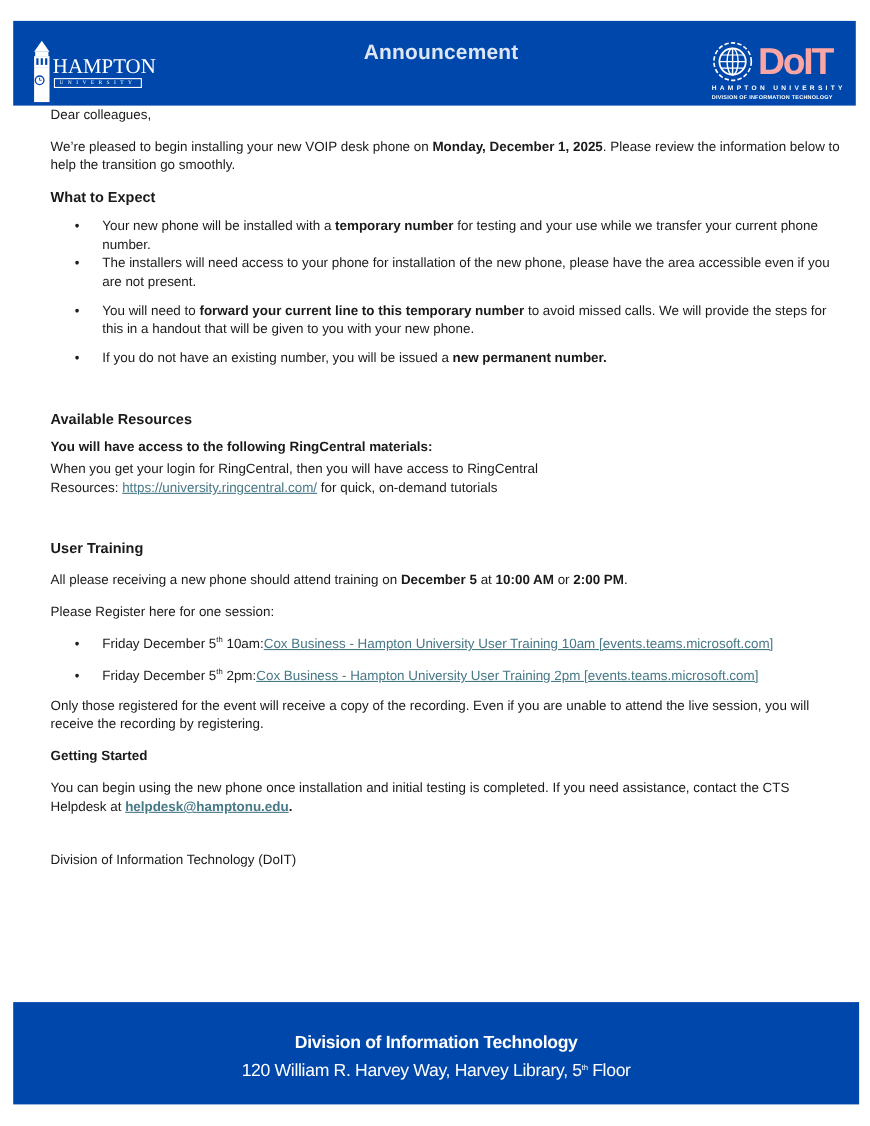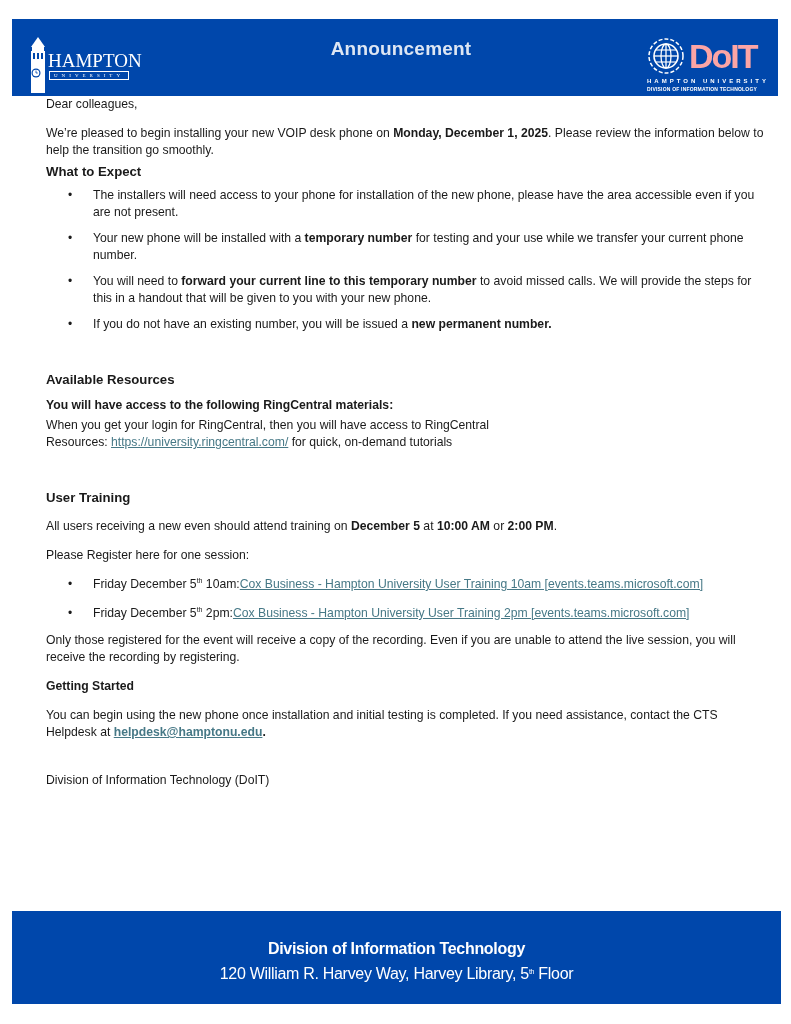--- a/index.html
+++ b/index.html
@@ -70,34 +70,34 @@
     <div class="l1">HAMPTON UNIVERSITY</div>
     <div class="l2">DIVISION OF INFORMATION TECHNOLOGY</div>
   </div>
 </div>
 
 <div class="content">
   <p class="lead">Dear colleagues,</p>
 
   <p class="p-intro" style="margin-top:12px"><span>We’re pleased to begin installing your new VOIP desk phone on </span><span class="b">Monday, December 1, 2025</span><span>. Please review the information below to help the transition go smoothly.</span></p>
 
-  <h2 style="margin-top:4px">What to Expect</h2>
+  <h2 style="margin-top:12px">What to Expect</h2>
   <ul style="margin-top:7px">
+    <li style="margin-top:9px"><span>Your new phone will be installed with a </span><span class="b">temporary number</span><span> for testing and your use while we transfer your current phone number.</span></li>
     <li><span>The installers will need access to your phone for installation of the new phone, please have the area accessible even if you are not present.</span></li>
-    <li style="margin-top:9px"><span>Your new phone will be installed with a </span><span class="b">temporary number</span><span> for testing and your use while we transfer your current phone number.</span></li>
     <li style="margin-top:9px"><span>You will need to </span><span class="b">forward your current line to this temporary number</span><span> to avoid missed calls. We will provide the steps for this in a handout that will be given to you with your new phone.</span></li>
     <li style="margin-top:9px"><span>If you do not have an existing number, you will be issued a </span><span class="b">new permanent number.</span></li>
   </ul>
 
   <h2 style="margin-top:38px">Available Resources</h2>
   <h3 style="margin-top:9px">You will have access to the following RingCentral materials:</h3>
   <p style="margin-top:3px"><span>When you get your login for RingCentral, then you will have access to RingCentral</span><br><span>Resources: </span><a>https://university.ringcentral.com/</a><span> for quick, on-demand tutorials</span></p>
 
   <h2 style="margin-top:38px">User Training</h2>
-  <p style="margin-top:12px"><span>All users receiving a new even should attend training on </span><span class="b">December 5</span><span> at </span><span class="b">10:00 AM</span><span> or </span><span class="b">2:00 PM</span><span>.</span></p>
+  <p style="margin-top:12px"><span>All please receiving a new phone should attend training on </span><span class="b">December 5</span><span> at </span><span class="b">10:00 AM</span><span> or </span><span class="b">2:00 PM</span><span>.</span></p>
   <p style="margin-top:12px">Please Register here for one session:</p>
   <ul style="margin-top:12px">
     <li><span>Friday December 5</span><sup>th</sup><span> 10am:</span><a>Cox Business - Hampton University User Training 10am [events.teams.microsoft.com]</a></li>
     <li style="margin-top:12px"><span>Friday December 5</span><sup>th</sup><span> 2pm:</span><a>Cox Business - Hampton University User Training 2pm [events.teams.microsoft.com]</a></li>
   </ul>
   <p style="margin-top:10px">Only those registered for the event will receive a copy of the recording. Even if you are unable to attend the live session, you will receive the recording by registering.</p>
 
   <h3 style="margin-top:12px">Getting Started</h3>
   <p style="margin-top:12px"><span>You can begin using the new phone once installation and initial testing is completed. If you need assistance, contact the CTS Helpdesk at </span><a class="b">helpdesk@hamptonu.edu</a><span class="b">.</span></p>
 

